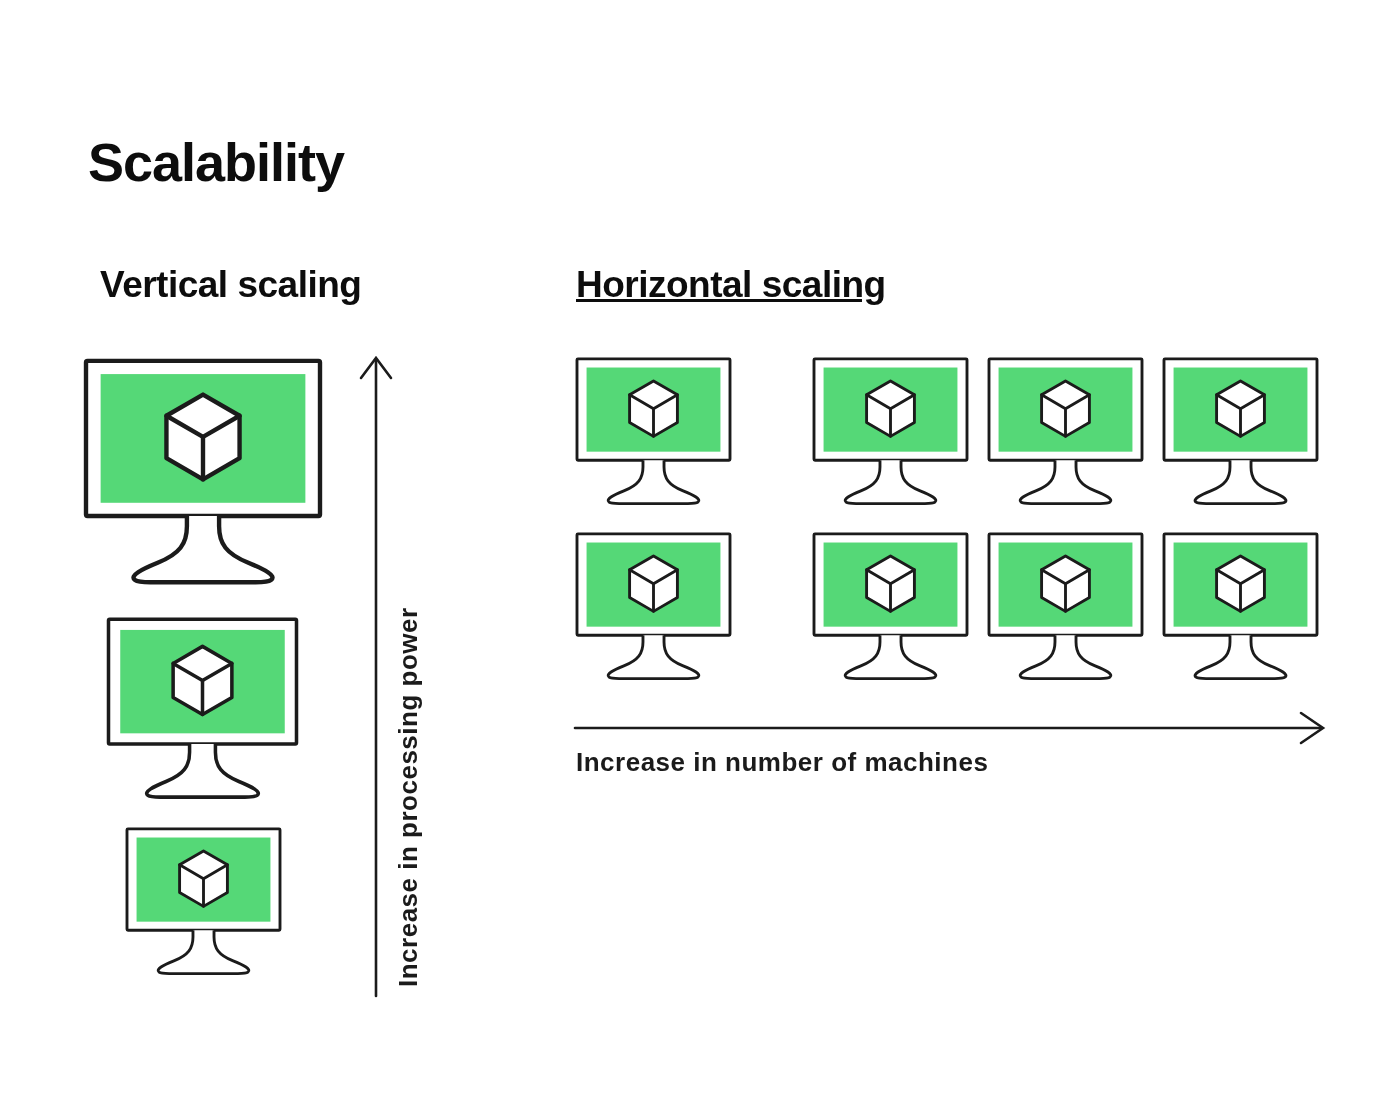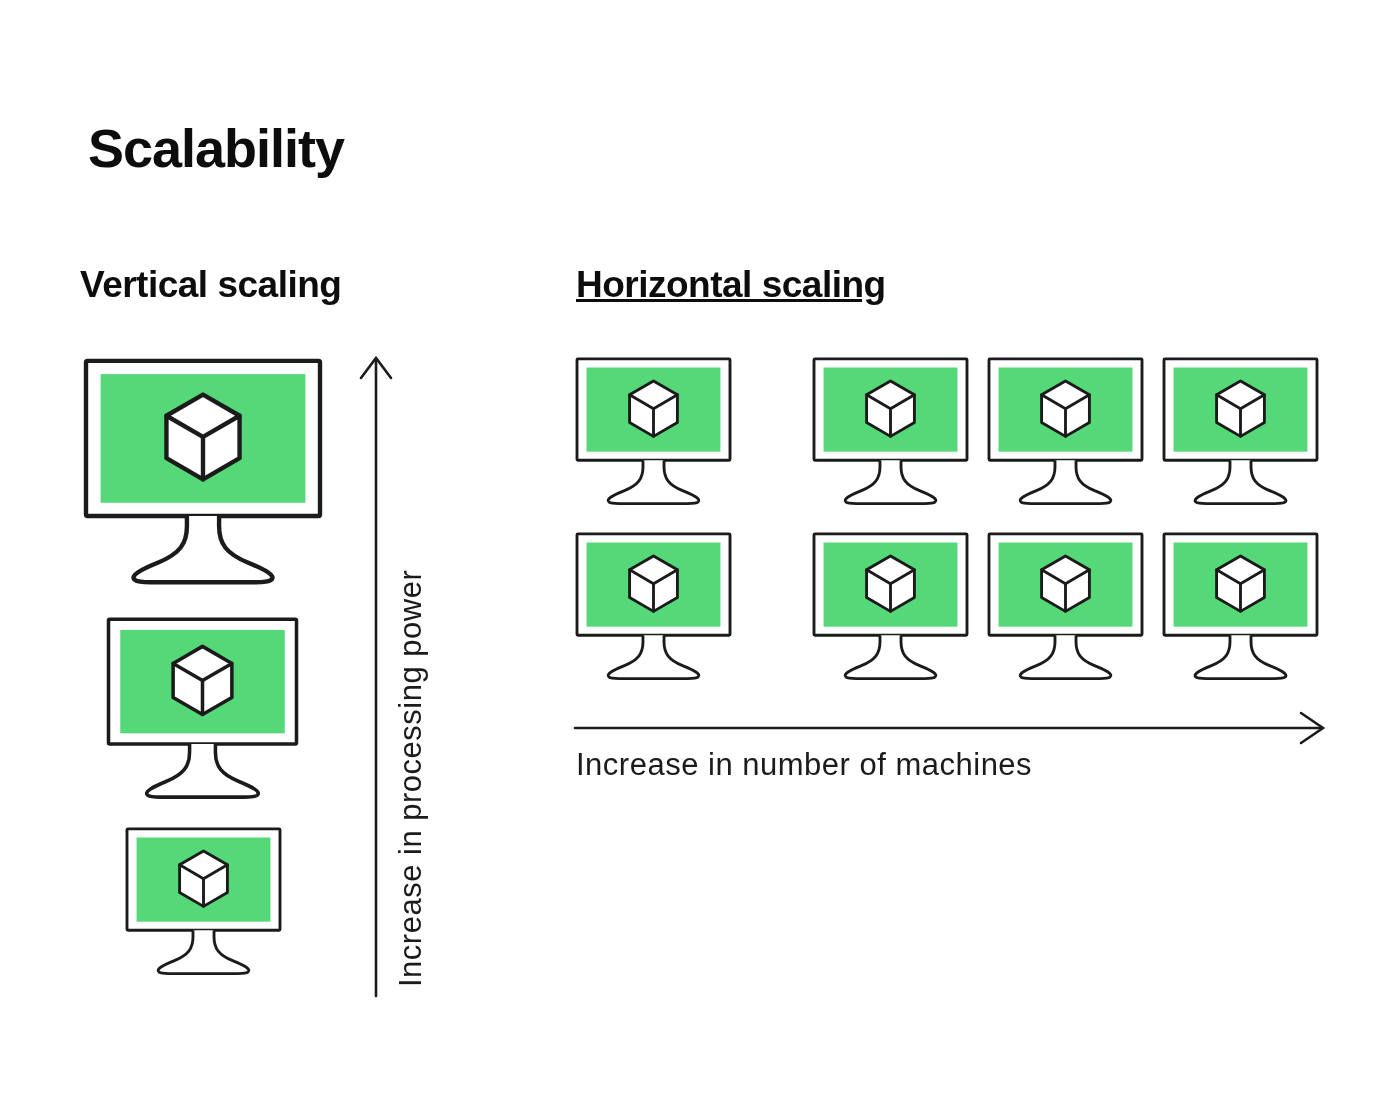--- a/index.html
+++ b/index.html
@@ -11,37 +11,37 @@
   html,body{background:#f4f4f4;}
   body{font-family:"Liberation Sans", sans-serif;}
   .canvas{
     position:relative;
     width:1400px;height:1108px;
     background:var(--bg);
     overflow:hidden;
   }
   .abs{position:absolute;}
   .page-title{
-    left:88px;top:120px;
+    left:88px;top:134px;
     font-size:54px;font-weight:800;
     letter-spacing:-1px;
     color:#0d0d0d;
     line-height:1.05;
   }
   .section-heading{
     top:266px;
     font-size:37px;font-weight:800;
     letter-spacing:-0.5px;
     color:#0d0d0d;
     line-height:1.05;
   }
-  .heading-vertical{left:80px;}
+  .heading-vertical{left:100px;}
   .heading-horizontal{left:576px;text-decoration:underline;}
   .axis-label{
-    font-size:31px;font-weight:400;
+    font-size:26px;font-weight:700;
     letter-spacing:0.5px;
     color:var(--ink);
     line-height:1.1;
     white-space:nowrap;
   }
   .axis-label-vertical{
     left:394px;top:455px;
     width:48px;height:532px;
     writing-mode:vertical-rl;
     transform:rotate(180deg);

